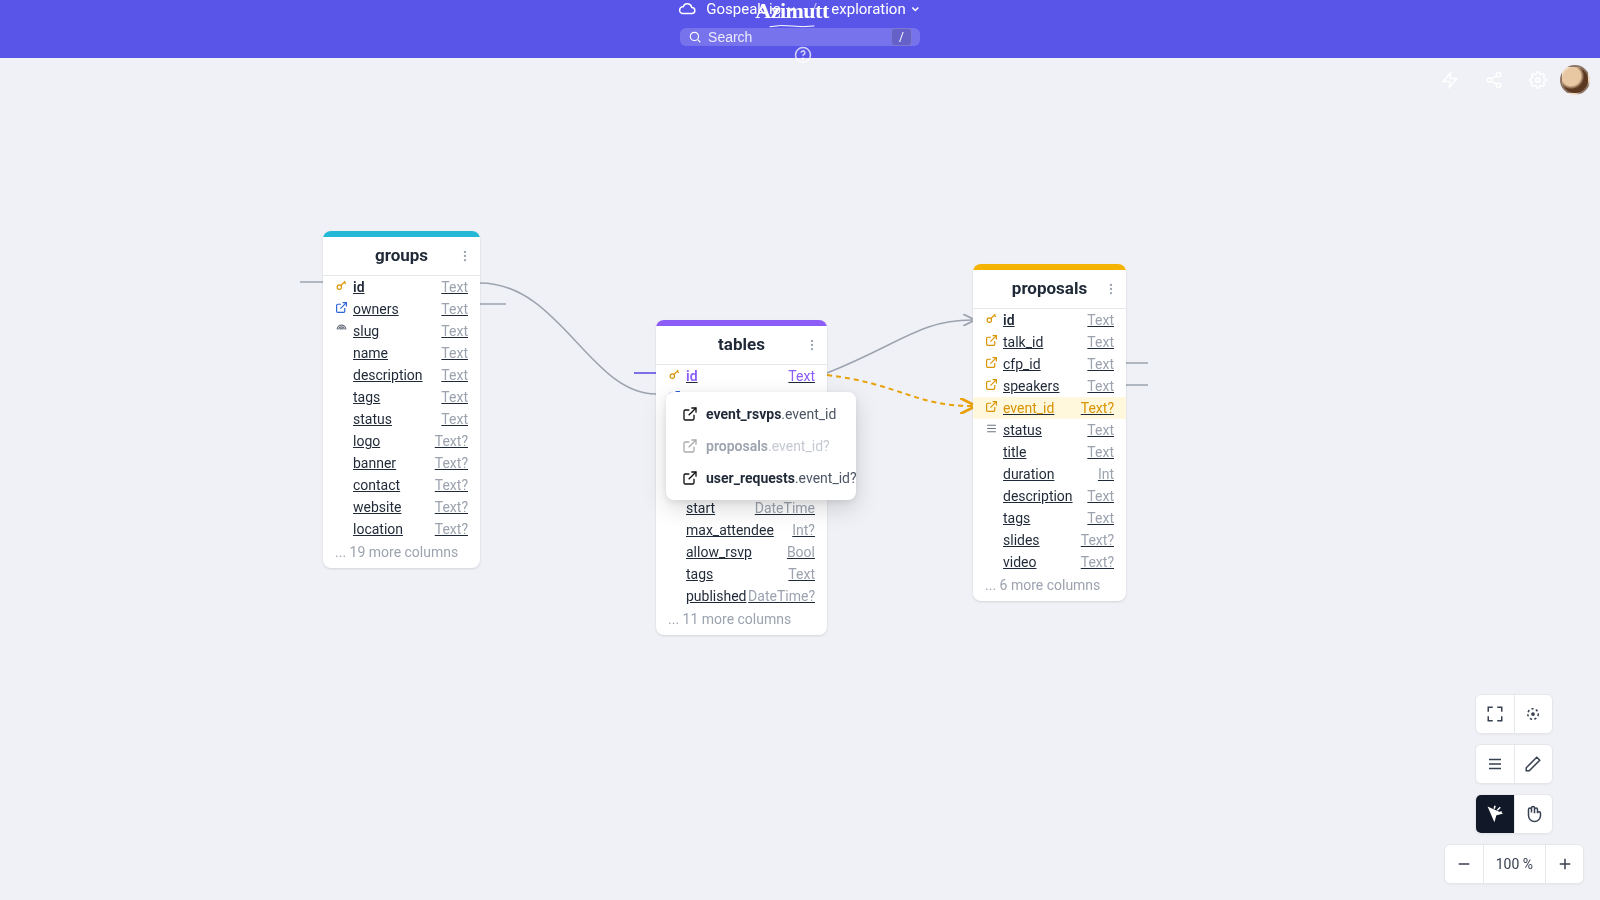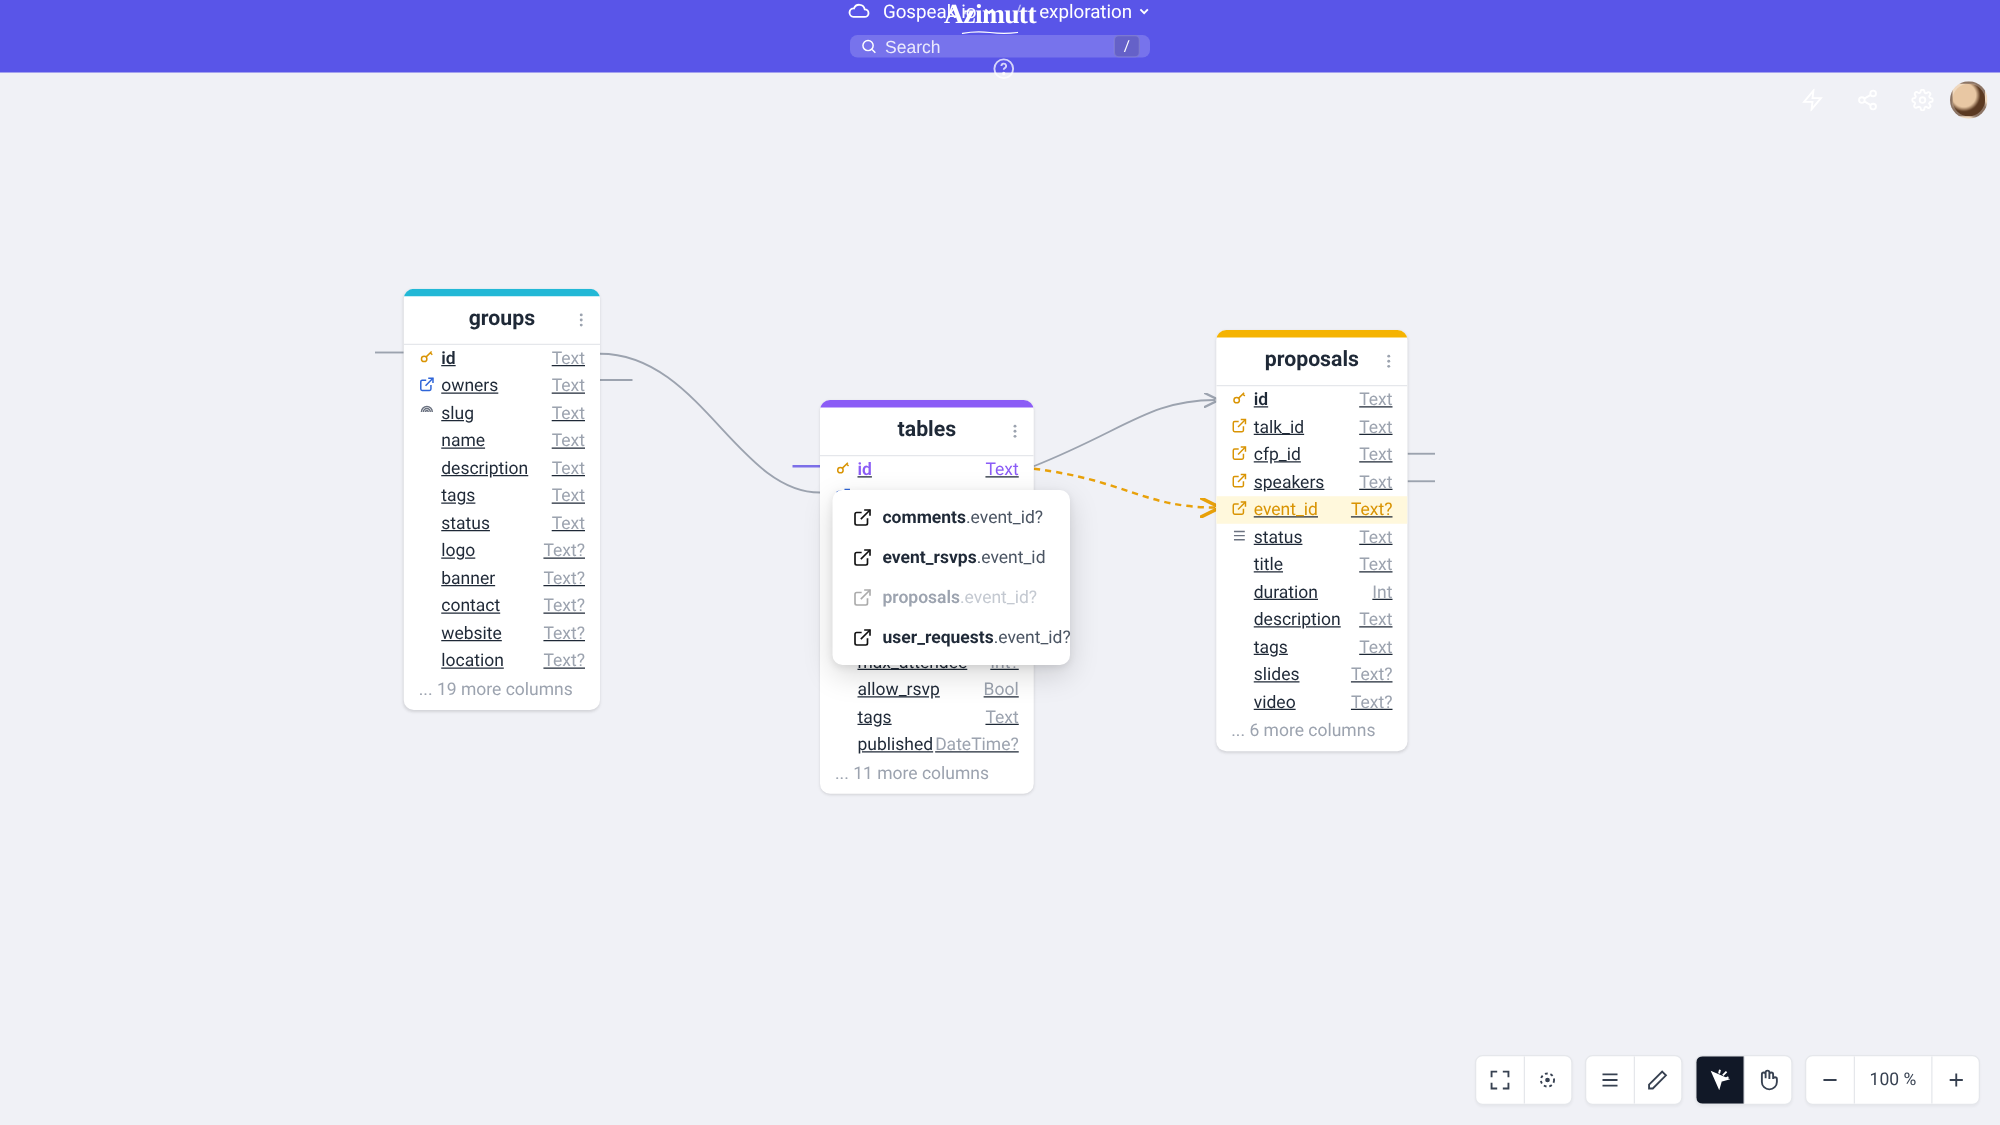--- a/index.html
+++ b/index.html
@@ -140,20 +140,21 @@
   .dd-item.muted .lbl b { color:#9ca3af; font-weight:600; }
   .dd-item.muted .lbl .sfx { color:#c4c9d1; }
   .dd-footer { padding:8px 16px; color:#374151; cursor:pointer; }
   .ref-ico { width:16px; height:16px; flex-shrink:0; }
 
   
   .toolbar {
     position:absolute; bottom:16px; right:16px;
     display:flex; gap:10px; align-items:center;
     z-index:30;
+    flex-direction:column;
   }
   .tool-grp {
     display:flex; background:#fff;
     border:1px solid var(--border);
     border-radius:6px;
     overflow:hidden;
     box-shadow:0 1px 2px rgba(0,0,0,0.04);
   }
   .tool-btn {
     width:38px; height:38px;
@@ -538,44 +539,36 @@
   </div>
 
   <div class="dropdown" style="left:666px; top:298px; width:190px;">
     <div id="dd-items">
         <div class="dd-item">
           <svg class="ref-ico" viewBox="0 0 24 24" fill="none" stroke="#111" stroke-width="2">
             <path d="M14 3h7v7"></path>
             <path d="M10 14L21 3"></path>
             <path d="M18 13v6a2 2 0 0 1-2 2H5a2 2 0 0 1-2-2V8a2 2 0 0 1 2-2h6"></path>
           </svg>
-          <span class="lbl"><b>comments</b><span class="sfx">.event_id?</span></span>
+          <span class="lbl"><b>event_rsvps</b><span class="sfx">.event_id</span></span>
+        </div>
+        <div class="dd-item muted">
+          <svg class="ref-ico" viewBox="0 0 24 24" fill="none" stroke="#111" stroke-width="2">
+            <path d="M14 3h7v7"></path>
+            <path d="M10 14L21 3"></path>
+            <path d="M18 13v6a2 2 0 0 1-2 2H5a2 2 0 0 1-2-2V8a2 2 0 0 1 2-2h6"></path>
+          </svg>
+          <span class="lbl"><b>proposals</b><span class="sfx">.event_id?</span></span>
         </div>
         <div class="dd-item">
           <svg class="ref-ico" viewBox="0 0 24 24" fill="none" stroke="#111" stroke-width="2">
             <path d="M14 3h7v7"></path>
             <path d="M10 14L21 3"></path>
             <path d="M18 13v6a2 2 0 0 1-2 2H5a2 2 0 0 1-2-2V8a2 2 0 0 1 2-2h6"></path>
           </svg>
-          <span class="lbl"><b>event_rsvps</b><span class="sfx">.event_id</span></span>
-        </div>
-        <div class="dd-item muted">
-          <svg class="ref-ico" viewBox="0 0 24 24" fill="none" stroke="#111" stroke-width="2">
-            <path d="M14 3h7v7"></path>
-            <path d="M10 14L21 3"></path>
-            <path d="M18 13v6a2 2 0 0 1-2 2H5a2 2 0 0 1-2-2V8a2 2 0 0 1 2-2h6"></path>
-          </svg>
-          <span class="lbl"><b>proposals</b><span class="sfx">.event_id?</span></span>
-        </div>
-        <div class="dd-item">
-          <svg class="ref-ico" viewBox="0 0 24 24" fill="none" stroke="#111" stroke-width="2">
-            <path d="M14 3h7v7"></path>
-            <path d="M10 14L21 3"></path>
-            <path d="M18 13v6a2 2 0 0 1-2 2H5a2 2 0 0 1-2-2V8a2 2 0 0 1 2-2h6"></path>
-          </svg>
           <span class="lbl"><b>user_requests</b><span class="sfx">.event_id?</span></span>
         </div>
       </div>
   </div>
 
   <div class="toolbar">
     <div class="tool-grp">
       <div class="tool-btn">
         <svg class="ico16" viewBox="0 0 24 24" fill="none" stroke="currentColor" stroke-width="2">
             <polyline points="15 3 21 3 21 9"></polyline>

